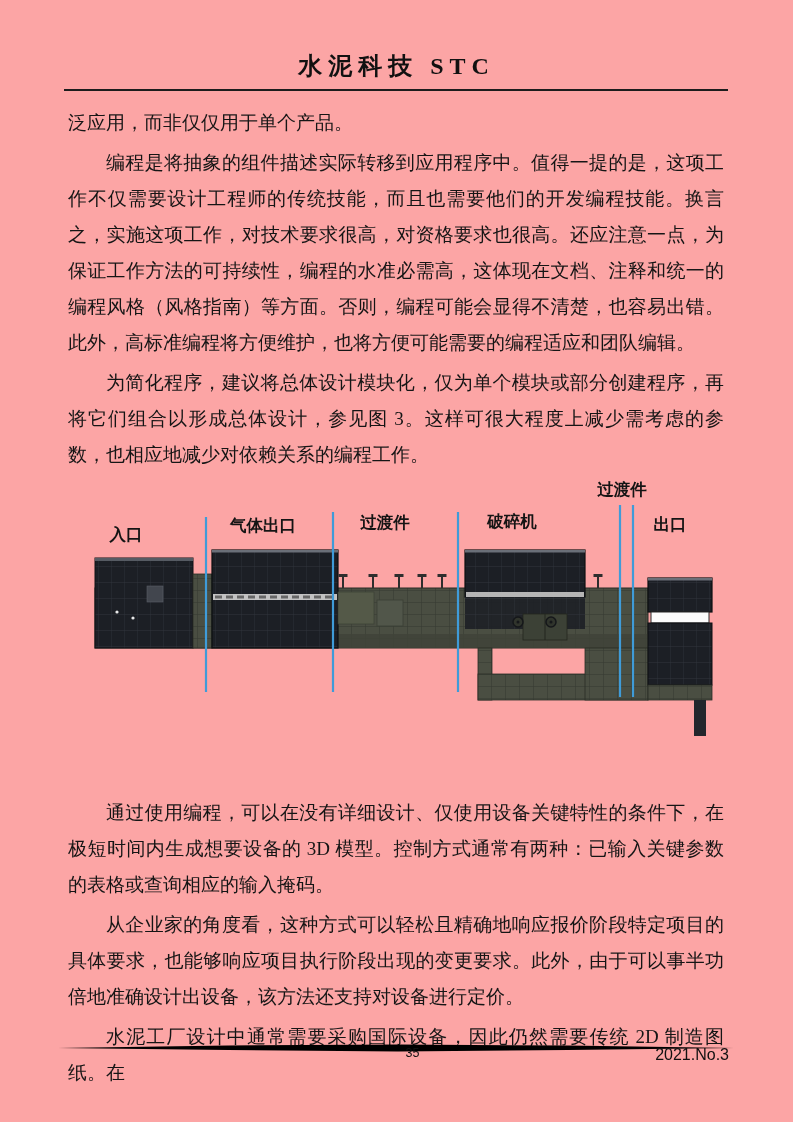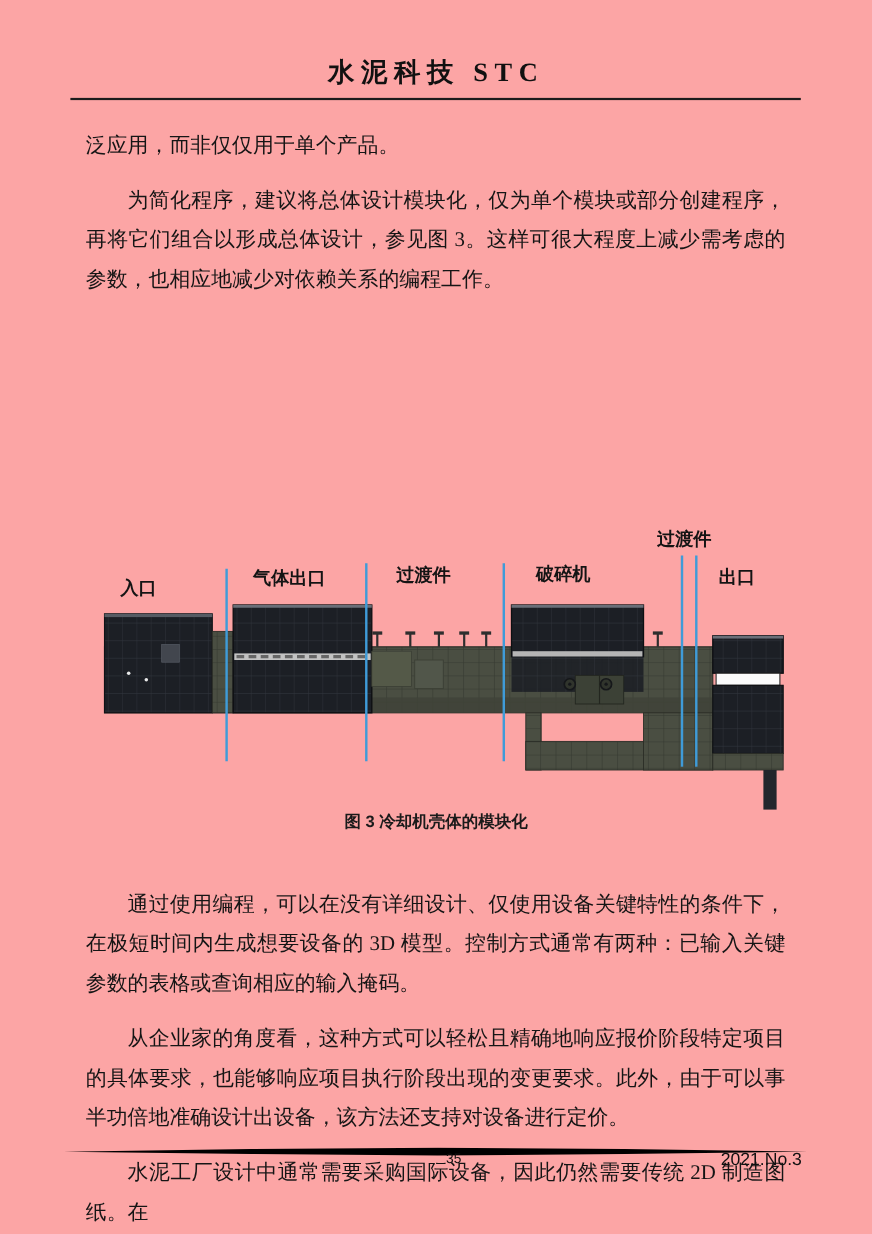--- a/index.html
+++ b/index.html
@@ -20,21 +20,21 @@
   .header-rule{
     position:absolute;top:89px;left:64px;width:664px;height:2px;
     background:#1c1c1c;
   }
   .text-block{
     position:absolute;left:64px;width:664px;
     font-size:19px;line-height:36px;
     text-align:justify;
     color:#151515;
   }
-  .text-block p{margin:14px;}
+  .text-block p{margin:4px;}
   .text-block p.indent{text-indent:2em;}
   #text-block-1{top:101px;}
   #text-block-2{top:791px;}
   .figure-wrap{
     position:absolute;top:470px;left:85px;width:630px;height:270px;
   }
   .figure-caption{
     position:absolute;top:738px;left:0;width:100%;
     text-align:center;
     font-family:"Liberation Sans",sans-serif;
@@ -62,20 +62,21 @@
 </head>
 <body>
 
 <div class="page">
 
   <div class="header-title">水泥科技 STC</div>
   <div class="header-rule"></div>
 
   <div id="text-block-1" class="text-block">
     <p>泛应用，而非仅仅用于单个产品。</p>
+    <p class="indent">编程是将抽象的组件描述实际转移到应用程序中。值得一提的是，这项工作不仅需要设计工程师的传统技能，而且也需要他们的开发编程技能。换言之，实施这项工作，对技术要求很高，对资格要求也很高。还应注意一点，为保证工作方法的可持续性，编程的水准必需高，这体现在文档、注释和统一的编程风格（风格指南）等方面。否则，编程可能会显得不清楚，也容易出错。此外，高标准编程将方便维护，也将方便可能需要的编程适应和团队编辑。</p>
     <p class="indent">为简化程序，建议将总体设计模块化，仅为单个模块或部分创建程序，再将它们组合以形成总体设计，参见图 3。这样可很大程度上减少需考虑的参数，也相应地减少对依赖关系的编程工作。</p>
   </div>
 
   <div class="figure-wrap">
     <svg width="630" height="270" viewBox="0 0 630 270">
       <defs>
         <pattern id="gridOlive" width="14" height="12" patternUnits="userSpaceOnUse">
           <rect width="14" height="12" fill="#4a4e42"></rect>
           <path d="M0 0H14 M0 0V12" stroke="#343830" stroke-width="1" fill="none"></path>
         </pattern>
@@ -164,21 +165,20 @@
         <text class="fig-label" x="41" y="70">入口</text>
         <text class="fig-label" x="178" y="61">气体出口</text>
         <text class="fig-label" x="300" y="58">过渡件</text>
         <text class="fig-label" x="427" y="57">破碎机</text>
         <text class="fig-label" x="537" y="25">过渡件</text>
         <text class="fig-label" x="585" y="60">出口</text>
       </g>
     </svg>
   </div>
 
-  <div class="figure-caption">图 3 冷却机壳体的模块化</div>
 
   <div id="text-block-2" class="text-block">
     <p class="indent">通过使用编程，可以在没有详细设计、仅使用设备关键特性的条件下，在极短时间内生成想要设备的 3D 模型。控制方式通常有两种：已输入关键参数的表格或查询相应的输入掩码。</p>
     <p class="indent">从企业家的角度看，这种方式可以轻松且精确地响应报价阶段特定项目的具体要求，也能够响应项目执行阶段出现的变更要求。此外，由于可以事半功倍地准确设计出设备，该方法还支持对设备进行定价。</p>
     <p class="indent">水泥工厂设计中通常需要采购国际设备，因此仍然需要传统 2D 制造图纸。在</p>
   </div>
 
   <div class="footer-rule">
     <svg width="676" height="8" viewBox="0 0 676 8">
       <polygon points="0,4 170,1.5 340,0.5 510,1.5 676,4 510,6 340,7.5 170,6" fill="#000"></polygon>

